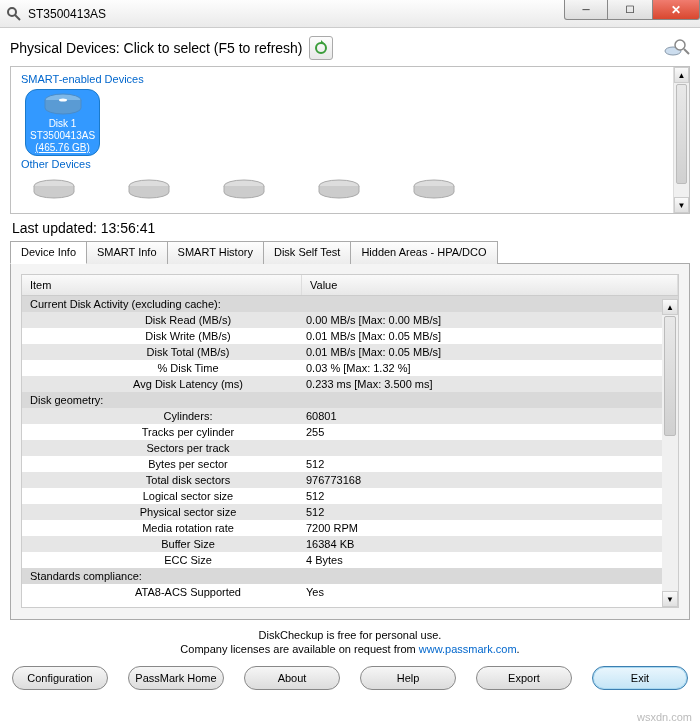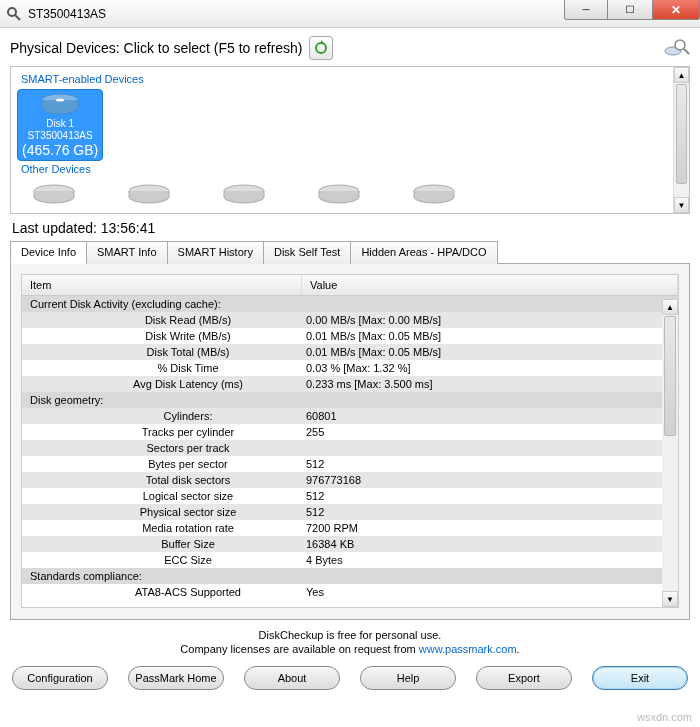--- a/index.html
+++ b/index.html
@@ -19,26 +19,26 @@
 .content { padding: 8px 10px; }
 .toprow { display:flex; align-items:center; margin-bottom:6px;}
 .toprow .label { font-size:14px; color:#000; }
 .refresh-btn { width:24px; height:24px; border:1px solid #aaa; border-radius:3px; background:linear-gradient(#fdfdfd,#e8e8e8); margin-left:6px; display:flex; align-items:center; justify-content:center;}
 .spacer { flex:1; }
 .mag-icon { width:26px; height:20px; }
 
 
 .devices-panel { border:1px solid #c0c0c0; padding:4px 24px 0 6px; height:148px; position:relative; background:#fff; }
 .section-title { color:#0066cc; font-size:11px; margin:2px 0 4px 4px; }
-.disk-item { display:inline-block; text-align:center; padding:2px 4px; border:1px solid transparent; border-radius:4px; margin-left:0;}
+.disk-item { display:inline-block; text-align:center; padding:2px 4px; border:1px solid transparent; border-radius:12px; margin-left:8px;}
 .disk-item.selected { background:#3399ff; border-color:#1a7acc; color:#fff; }
 .disk-item.selected .disk-label,.disk-item.selected .disk-size { color:#fff;}
 .disk-glyph { width:42px; height:24px; margin:0 auto 2px auto; }
 .disk-label { font-size:10px; line-height:12px; color:#000;}
-.disk-size { font-size:14px; }
+.disk-size { font-size:10px;text-decoration:underline; }
 .other-row { white-space:nowrap; overflow:hidden; margin-top:2px;}
 .other-row .disk-mini { display:inline-block; width:50px; height:22px; margin:4px 30px 0 12px;}
 .devices-scroll { position:absolute; right:0; top:0; bottom:0; width:16px; background:#f0f0f0; border-left:1px solid #ddd;}
 .devices-scroll .up,.devices-scroll .down{height:16px;background:linear-gradient(#fafafa,#e0e0e0);border:1px solid #ccc;font-size:8px;display:flex;align-items:center;justify-content:center;}
 .devices-scroll .down{position:absolute;bottom:0;left:0;right:0;}
 .devices-scroll .thumb{position:absolute;top:17px;left:2px;right:2px;height:100px;background:linear-gradient(#e8e8e8,#d0d0d0);border:1px solid #bbb;border-radius:2px;}
 
 .last-updated { margin:6px 0 4px 2px; font-size:14px; }
 
 

